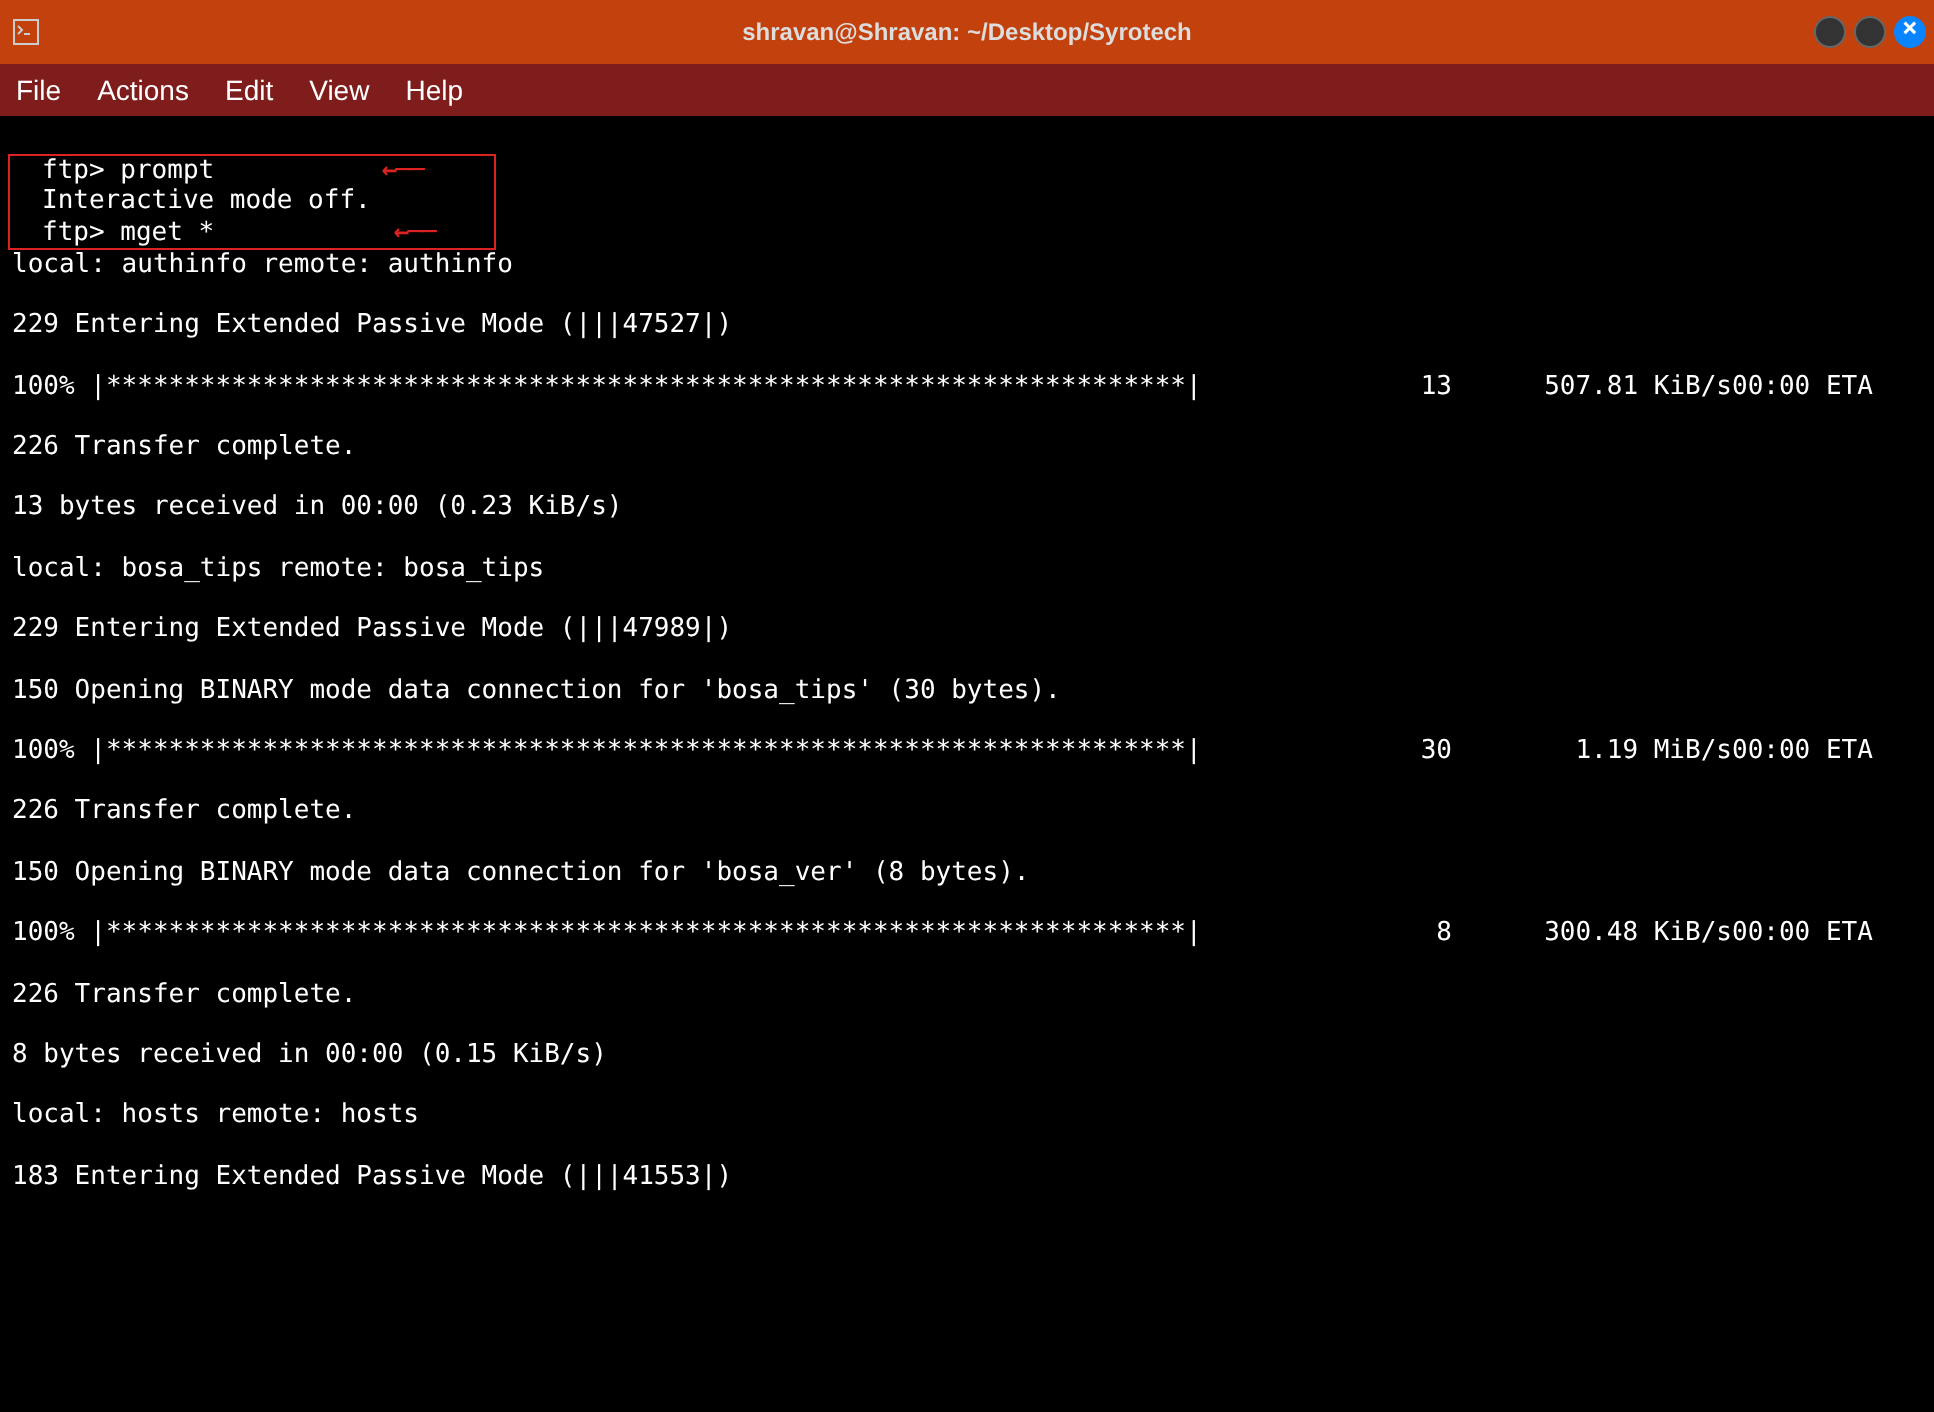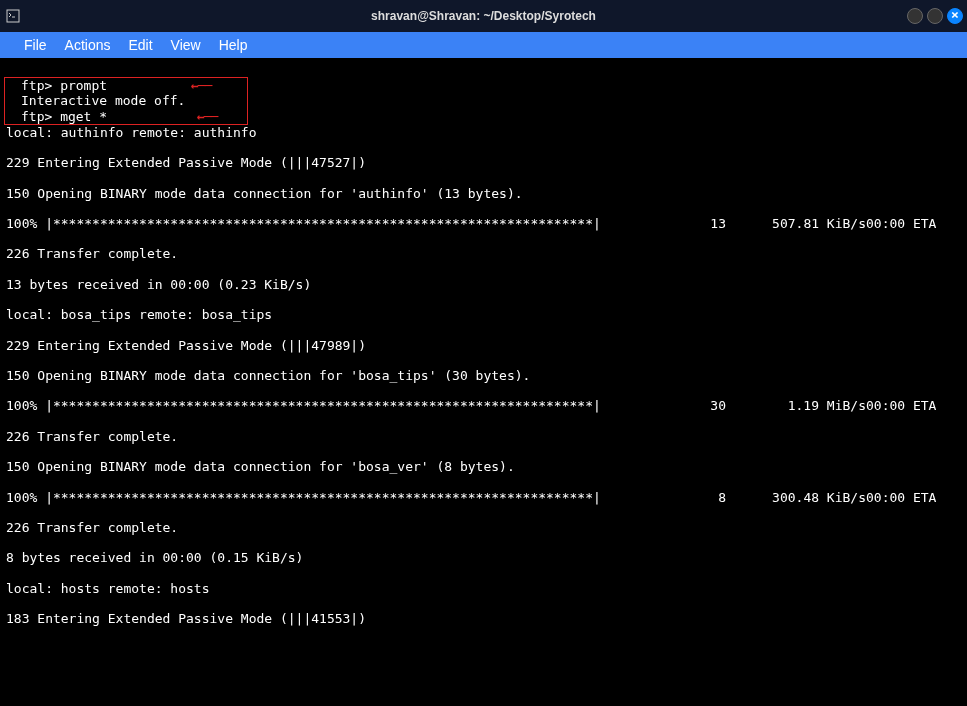--- a/index.html
+++ b/index.html
@@ -10,21 +10,21 @@
     body {
       background: #000;
       font-family: "DejaVu Sans Mono", "Liberation Mono", monospace;
       font-size: 13px;
       color: #fff;
       width: 967px;
       height: 706px;
       overflow: hidden;
     }
     .titlebar {
-      background: #0f172a;
+      background: #c2410c;
       height: 22px;
       display: flex;
       align-items: center;
       position: relative;
       padding: 16px 6px;
     }
     .titlebar-icon {
       width: 14px;
       height: 14px;
       display: inline-flex;
@@ -61,25 +61,25 @@
     .window-control.close::after {
       content: "×";
       position: absolute;
       top: -2px;
       left: 3px;
       color: #fff;
       font-size: 13px;
       font-weight: bold;
     }
     .menubar {
-      background: #3b82f6;
+      background: #7f1d1d;
       height: 26px;
       display: flex;
       align-items: center;
-      padding: 0 24px;
+      padding: 0 8px;
       gap: 18px;
       font-family: sans-serif;
       font-size: 14px;
       color: #fff;
     }
     .menubar span {
       cursor: pointer;
     }
     .terminal {
       padding: 4px 6px;
@@ -142,21 +142,20 @@
   <span>View</span>
   <span>Help</span>
 </div>
 
 <div class="terminal">
 <div class="highlight-box"><span>ftp&gt; prompt</span> <span class="arrow arrow1">←──</span>
 <span>Interactive mode off.</span>
 <span>ftp&gt; mget *</span> <span class="arrow arrow2">←──</span></div>
 <div class="line"><span>local: authinfo remote: authinfo</span></div>
 <div class="line"><span>229 Entering Extended Passive Mode (|||47527|)</span></div>
-<div class="line"><span>150 Opening BINARY mode data connection for 'authinfo' (13 bytes).</span></div>
 <div class="line"><span class="c-main">100% |*********************************************************************|</span><span class="c-bytes">13</span><span class="c-speed">507.81 KiB/s</span><span class="c-eta">00:00 ETA</span></div>
 <div class="line"><span>226 Transfer complete.</span></div>
 <div class="line"><span>13 bytes received in 00:00 (0.23 KiB/s)</span></div>
 <div class="line"><span>local: bosa_tips remote: bosa_tips</span></div>
 <div class="line"><span>229 Entering Extended Passive Mode (|||47989|)</span></div>
 <div class="line"><span>150 Opening BINARY mode data connection for 'bosa_tips' (30 bytes).</span></div>
 <div class="line"><span class="c-main">100% |*********************************************************************|</span><span class="c-bytes">30</span><span class="c-speed">1.19 MiB/s</span><span class="c-eta">00:00 ETA</span></div>
 <div class="line"><span>226 Transfer complete.</span></div>
 <div class="line"><span>150 Opening BINARY mode data connection for 'bosa_ver' (8 bytes).</span></div>
 <div class="line"><span class="c-main">100% |*********************************************************************|</span><span class="c-bytes">8</span><span class="c-speed">300.48 KiB/s</span><span class="c-eta">00:00 ETA</span></div>

